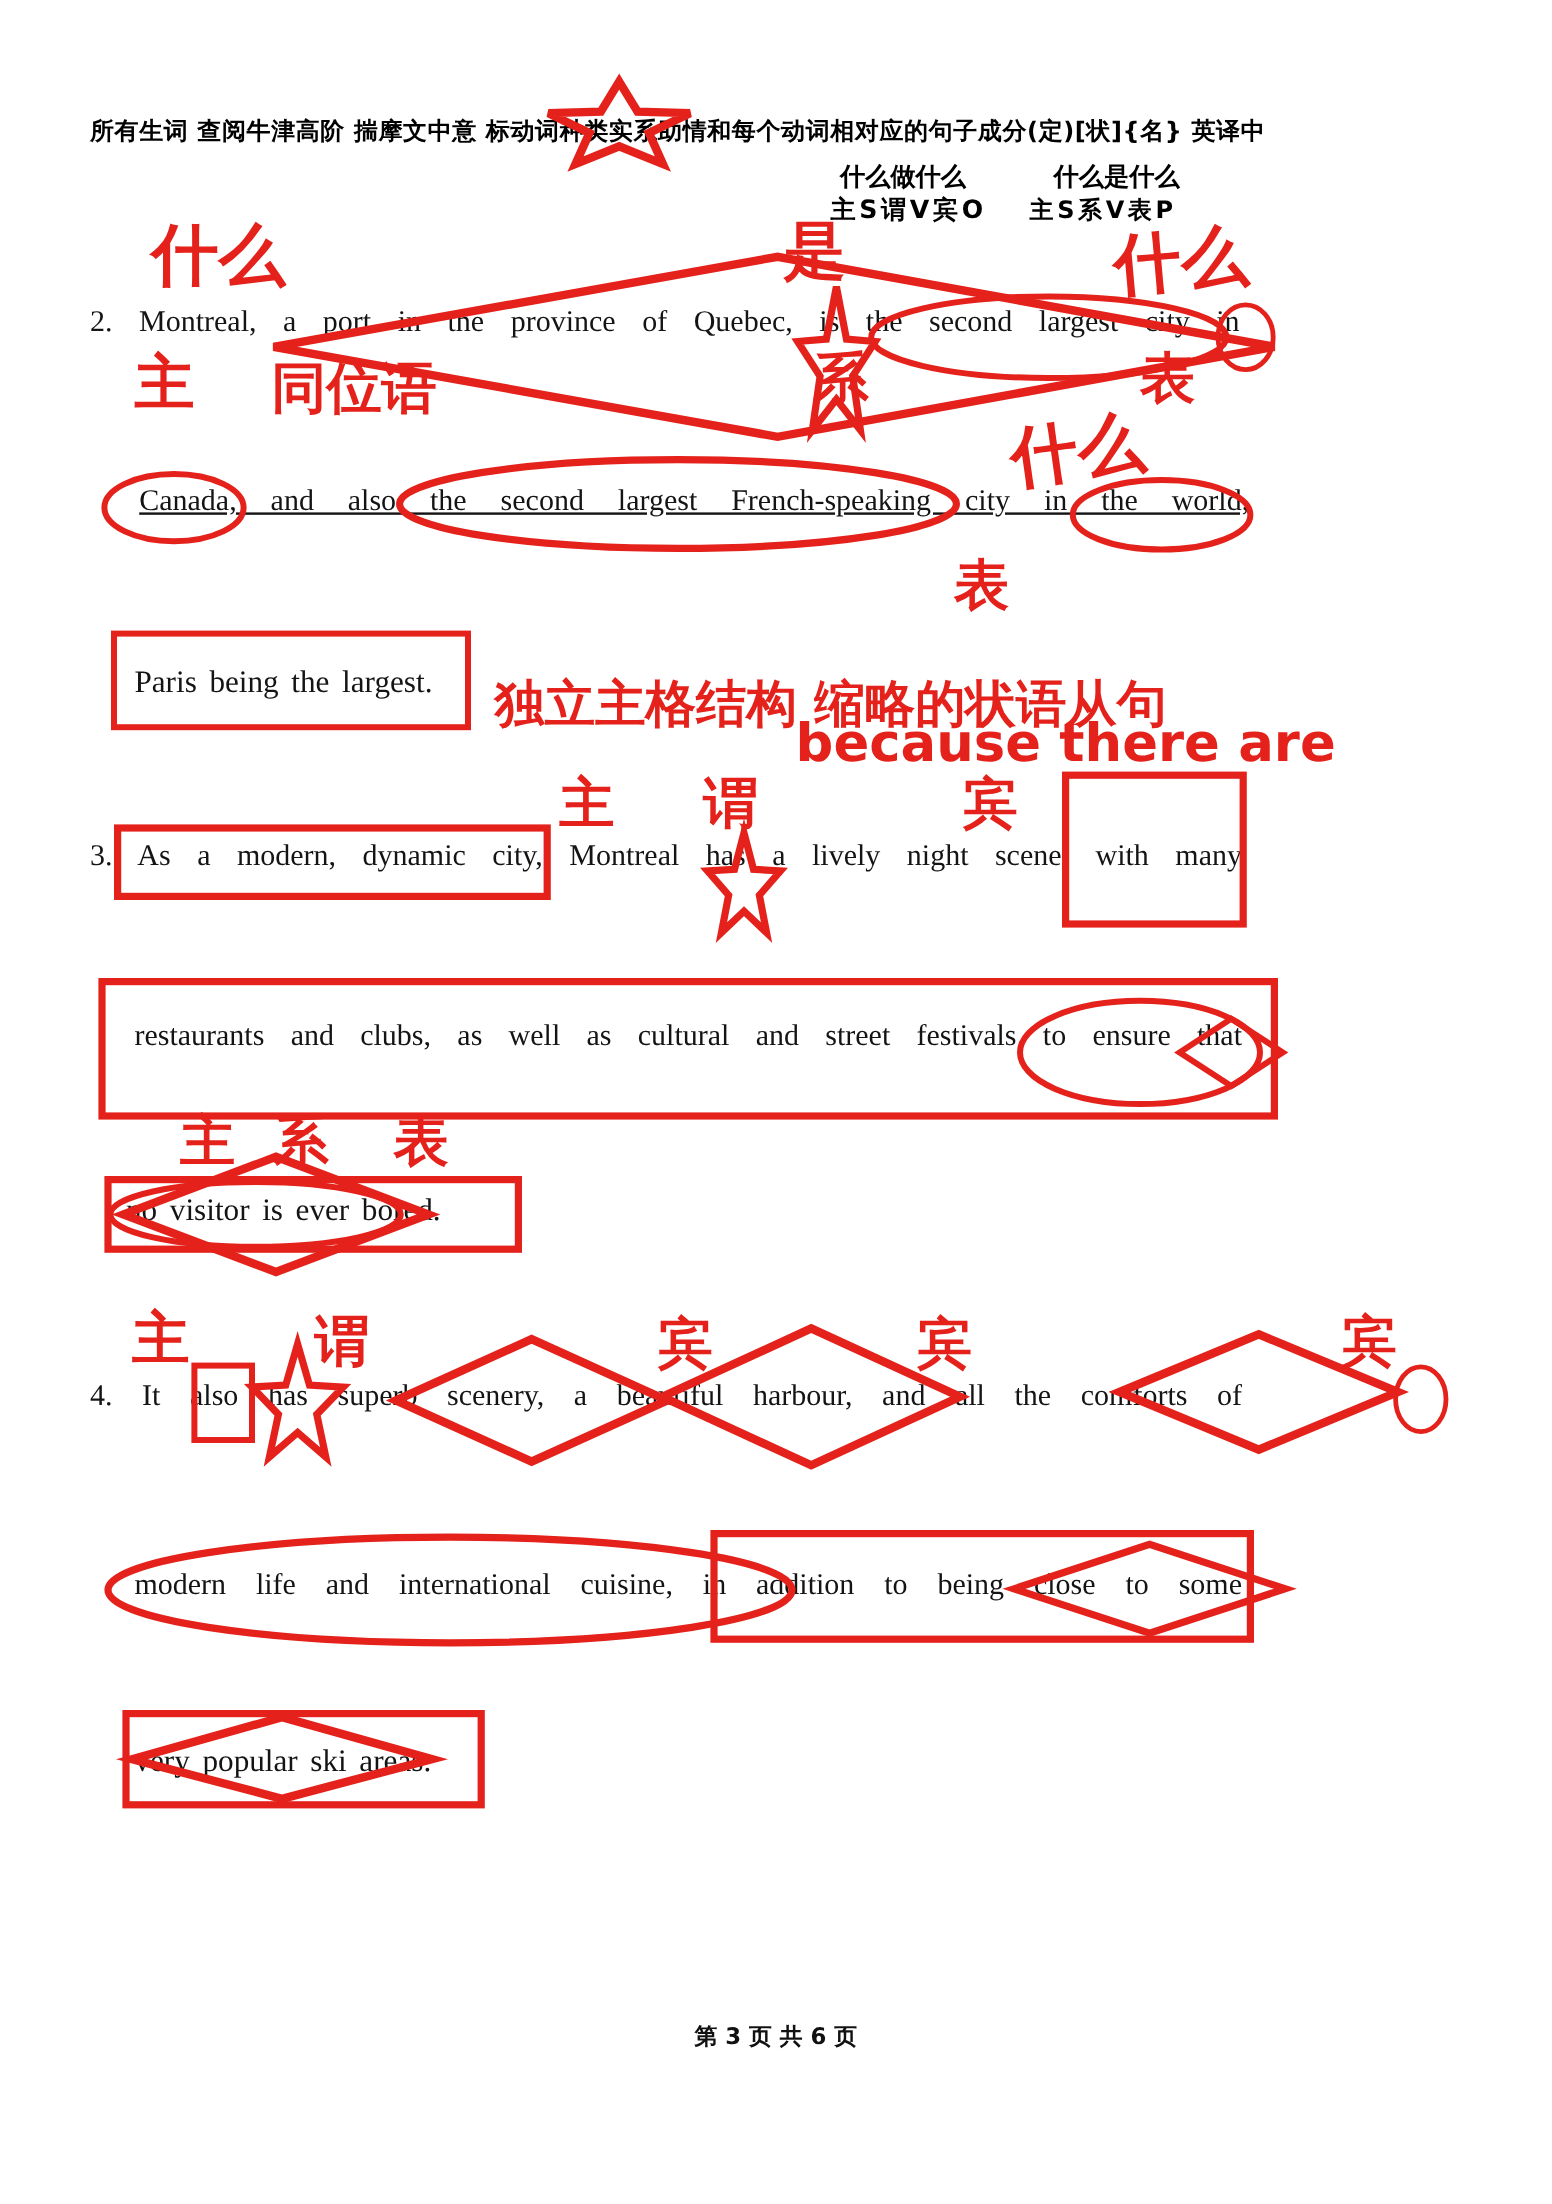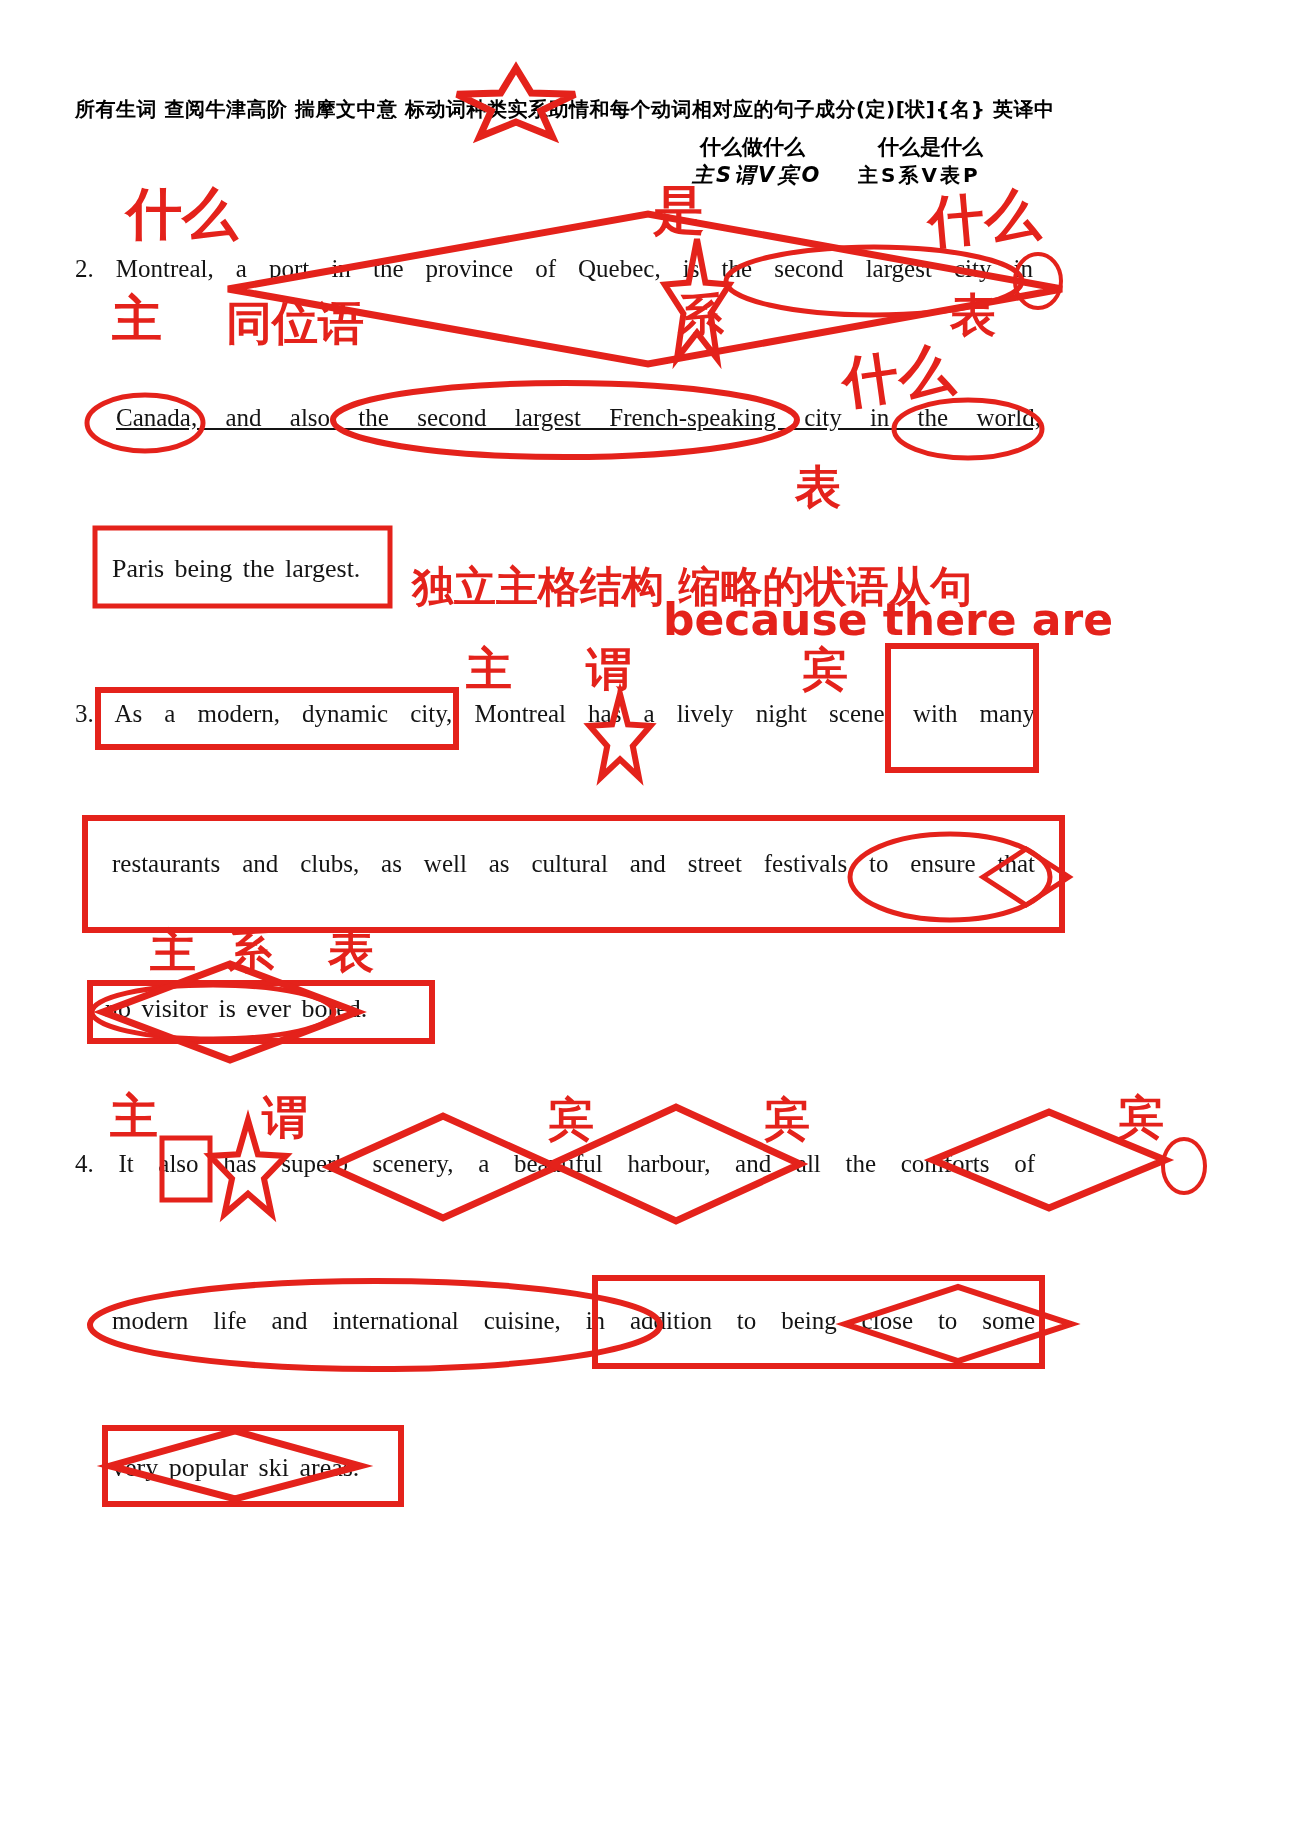--- a/index.html
+++ b/index.html
@@ -22,21 +22,21 @@
   svg.overlay{position:absolute;left:0;top:0;pointer-events:none;}
 </style>
 </head>
 <body>
 
 <div class="page">
 
   <div class="hdr" style="left:75px;top:98px;font-size:20px;letter-spacing:0.5px;">所有生词 查阅牛津高阶 揣摩文中意 标动词种类实系助情和每个动词相对应的句子成分(定)[状]{名} 英译中</div>
   <div class="hdr" style="left:700px;top:136px;font-size:21px;">什么做什么</div>
   <div class="hdr" style="left:878px;top:136px;font-size:21px;">什么是什么</div>
-  <div class="hdr" style="left:692px;top:164px;font-size:21px;letter-spacing:3px;font-style:italic;">主S谓V宾O</div>
+  <div class="hdr" style="left:692px;top:164px;font-size:21px;letter-spacing:3px;">主S谓V宾O</div>
   <div class="hdr" style="left:858px;top:164px;font-size:20px;letter-spacing:3px;">主S系V表P</div>
 
   <div class="rlabel" style="left:126px;top:186px;font-size:56px;">什么</div>
   <div class="rlabel" style="left:653px;top:184px;font-size:52px;">是</div>
   <div class="rlabel" style="left:928px;top:190px;font-size:56px;transform:rotate(-5deg);">什么</div>
 
   <div class="eng ejust" style="left:75px;top:253px;width:958px;">2. Montreal, a port in the province of Quebec, is the second largest city in</div>
 
   <div class="rlabel" style="left:112px;top:294px;font-size:50px;">主</div>
   <div class="rlabel" style="left:226px;top:300px;font-size:46px;">同位语</div>
@@ -74,20 +74,21 @@
   <div class="rlabel" style="left:764px;top:1096px;font-size:46px;">宾</div>
   <div class="rlabel" style="left:1118px;top:1094px;font-size:46px;">宾</div>
 
   <div class="eng ejust" style="left:75px;top:1148px;width:960px;">4. It also has superb scenery, a beautiful harbour, and all the comforts of</div>
 
   <div class="eng ejust" style="left:112px;top:1305px;width:923px;">modern life and international cuisine, in addition to being close to some</div>
 
   <div class="eng enw" style="left:112px;top:1452px;font-size:26px;">very popular ski areas.</div>
 
 
+  <div class="footer">第 3 页 共 6 页</div>
 
   <svg class="overlay" id="shapes-layer" width="1293" height="1837" viewBox="0 0 1293 1837">
       <polygon points="516.0,68.0 531.3,93.1 575.0,94.3 540.8,110.9 552.4,136.7 516.0,122.0 479.6,136.7 491.2,110.9 457.0,94.3 500.7,93.1" fill="none" stroke="#e4221b" stroke-width="7" stroke-linejoin="miter"></polygon>
       <polygon points="228,289 648,214 1062,289 648,364" fill="none" stroke="#e4221b" stroke-width="7" stroke-linejoin="miter"></polygon>
       <polygon points="697.0,239.0 705.4,282.6 729.3,284.6 710.6,313.6 717.0,358.4 697.0,332.7 677.0,358.4 683.4,313.6 664.7,284.6 688.6,282.6" fill="none" stroke="#e4221b" stroke-width="6" stroke-linejoin="miter"></polygon>
       <ellipse cx="874" cy="281" rx="148" ry="34" fill="none" stroke="#e4221b" stroke-width="5" stroke-linejoin="miter"></ellipse>
       <ellipse cx="1038" cy="281" rx="23" ry="27" fill="none" stroke="#e4221b" stroke-width="4" stroke-linejoin="miter"></ellipse>
       <ellipse cx="145" cy="423" rx="58" ry="28" fill="none" stroke="#e4221b" stroke-width="5" stroke-linejoin="miter"></ellipse>
       <ellipse cx="565" cy="420" rx="232" ry="37" fill="none" stroke="#e4221b" stroke-width="6" stroke-linejoin="miter"></ellipse>
       <ellipse cx="968" cy="429" rx="74" ry="29" fill="none" stroke="#e4221b" stroke-width="5" stroke-linejoin="miter"></ellipse>

